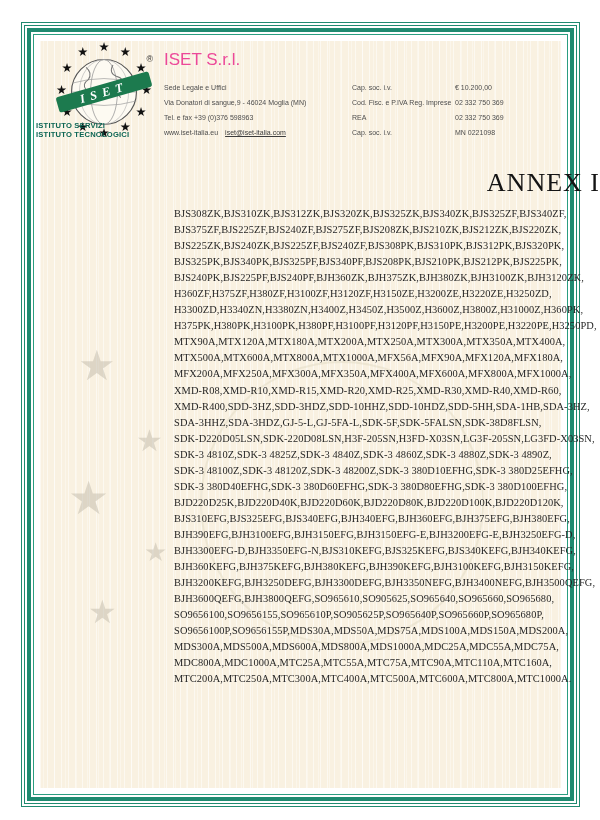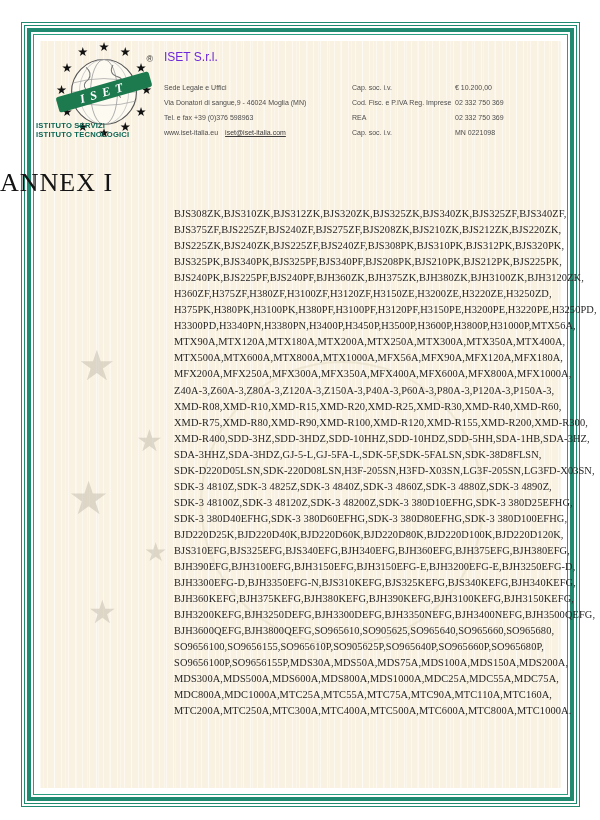--- a/index.html
+++ b/index.html
@@ -16,28 +16,28 @@
            repeating-linear-gradient(90deg, rgba(255,255,255,.55) 0 1px, rgba(255,255,255,0) 1px 7px),
            repeating-linear-gradient(90deg, rgba(255,255,255,0) 0 3px, rgba(255,255,255,.35) 3px 4px, rgba(255,255,255,0) 4px 11px);}
   
   .wm{position:absolute;color:#b7b0a0;opacity:.42;pointer-events:none;z-index:0;}
   .wm-ring{position:absolute;left:160px;top:320px;width:280px;height:280px;border:2px solid #e4dcc6;
            border-radius:50%;opacity:.55;z-index:0;}
   
   .logo-box{position:absolute;left:48px;top:36px;width:112px;z-index:2;}
   .org-name{position:absolute;left:36px;top:121px;width:132px;text-align:left;z-index:2;
             color:#0b6553;font-weight:bold;font-size:7.6px;line-height:9px;letter-spacing:.2px;}
-  .company{position:absolute;left:164px;top:50px;font-size:12px;color:#6d28d9;z-index:2;}
+  .company{position:absolute;left:164px;top:50px;font-size:17px;color:#ec4899;z-index:2;}
   .hrow{position:absolute;font-size:7px;color:#4d4d4d;white-space:nowrap;z-index:2;}
   .lab{left:164px;}
   .rlab{left:352px;}
   .rval{left:455px;}
   .email{text-decoration:underline;margin-left:7px;color:#3c3c3c;}
   
-  .title{position:absolute;left:0;right:0;top:168px;text-align:left;z-index:2;
+  .title{position:absolute;left:0;right:0;top:168px;text-align:right;z-index:2;
          font-family:"Liberation Serif",serif;font-size:26px;letter-spacing:1px;color:#141414;}
   .codes{position:absolute;left:130px;top:206px;z-index:2;
          font-family:Liberation Serif, serif;font-size:10.4px;color:#262626;margin-left:44px;}
   .codes div{line-height:16.05px;white-space:nowrap;letter-spacing:.1px;}
 </style>
 </head>
 <body>
 
 <div class="sheet">
   <div class="f1">
@@ -111,28 +111,26 @@
   <div class="hrow rval" style="top:129px;">MN 0221098</div>
 
   <div class="title">ANNEX I</div>
   <div class="codes">
       <div>BJS308ZK,BJS310ZK,BJS312ZK,BJS320ZK,BJS325ZK,BJS340ZK,BJS325ZF,BJS340ZF,</div>
       <div>BJS375ZF,BJS225ZF,BJS240ZF,BJS275ZF,BJS208ZK,BJS210ZK,BJS212ZK,BJS220ZK,</div>
       <div>BJS225ZK,BJS240ZK,BJS225ZF,BJS240ZF,BJS308PK,BJS310PK,BJS312PK,BJS320PK,</div>
       <div>BJS325PK,BJS340PK,BJS325PF,BJS340PF,BJS208PK,BJS210PK,BJS212PK,BJS225PK,</div>
       <div>BJS240PK,BJS225PF,BJS240PF,BJH360ZK,BJH375ZK,BJH380ZK,BJH3100ZK,BJH3120ZK,</div>
       <div>H360ZF,H375ZF,H380ZF,H3100ZF,H3120ZF,H3150ZE,H3200ZE,H3220ZE,H3250ZD,</div>
+      <div>H3300ZD,H3340ZN,H3380ZN,H3400Z,H3450Z,H3500Z,H3600Z,H3800Z,H31000Z,H360PK,</div>
       <div>H375PK,H380PK,H3100PK,H380PF,H3100PF,H3120PF,H3150PE,H3200PE,H3220PE,H3250PD,</div>
-      <div>H3300PD,H3340PN,H3380PN,H3400P,H3450P,H3500P,H3600P,H3800P,H31000P,MTX56A,</div>
       <div>MTX90A,MTX120A,MTX180A,MTX200A,MTX250A,MTX300A,MTX350A,MTX400A,</div>
       <div>MTX500A,MTX600A,MTX800A,MTX1000A,MFX56A,MFX90A,MFX120A,MFX180A,</div>
       <div>MFX200A,MFX250A,MFX300A,MFX350A,MFX400A,MFX600A,MFX800A,MFX1000A,</div>
-      <div>Z40A-3,Z60A-3,Z80A-3,Z120A-3,Z150A-3,P40A-3,P60A-3,P80A-3,P120A-3,P150A-3,</div>
       <div>XMD-R08,XMD-R10,XMD-R15,XMD-R20,XMD-R25,XMD-R30,XMD-R40,XMD-R60,</div>
-      <div>XMD-R75,XMD-R80,XMD-R90,XMD-R100,XMD-R120,XMD-R155,XMD-R200,XMD-R300,</div>
       <div>XMD-R400,SDD-3HZ,SDD-3HDZ,SDD-10HHZ,SDD-10HDZ,SDD-5HH,SDA-1HB,SDA-3HZ,</div>
       <div>SDA-3HHZ,SDA-3HDZ,GJ-5-L,GJ-5FA-L,SDK-5F,SDK-5FALSN,SDK-38D8FLSN,</div>
       <div>SDK-D220D05LSN,SDK-220D08LSN,H3F-205SN,H3FD-X03SN,LG3F-205SN,LG3FD-X03SN,</div>
       <div>SDK-3 4810Z,SDK-3 4825Z,SDK-3 4840Z,SDK-3 4860Z,SDK-3 4880Z,SDK-3 4890Z,</div>
       <div>SDK-3 48100Z,SDK-3 48120Z,SDK-3 48200Z,SDK-3 380D10EFHG,SDK-3 380D25EFHG,</div>
       <div>SDK-3 380D40EFHG,SDK-3 380D60EFHG,SDK-3 380D80EFHG,SDK-3 380D100EFHG,</div>
       <div>BJD220D25K,BJD220D40K,BJD220D60K,BJD220D80K,BJD220D100K,BJD220D120K,</div>
       <div>BJS310EFG,BJS325EFG,BJS340EFG,BJH340EFG,BJH360EFG,BJH375EFG,BJH380EFG,</div>
       <div>BJH390EFG,BJH3100EFG,BJH3150EFG,BJH3150EFG-E,BJH3200EFG-E,BJH3250EFG-D,</div>
       <div>BJH3300EFG-D,BJH3350EFG-N,BJS310KEFG,BJS325KEFG,BJS340KEFG,BJH340KEFG,</div>

